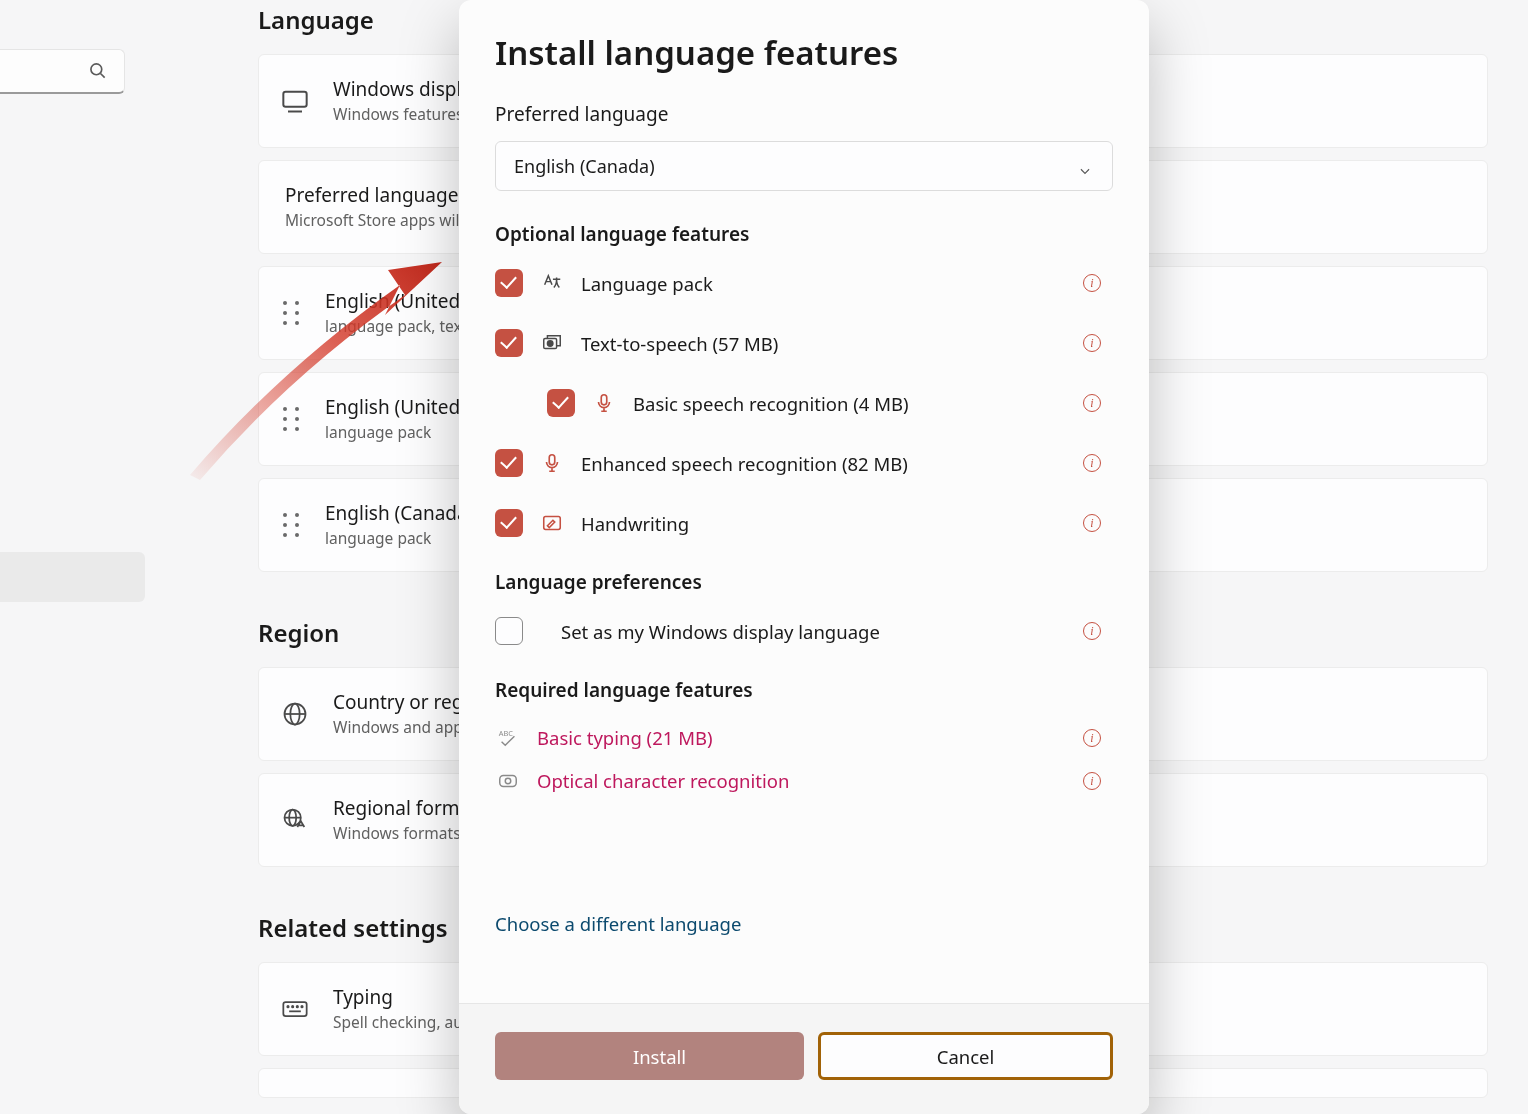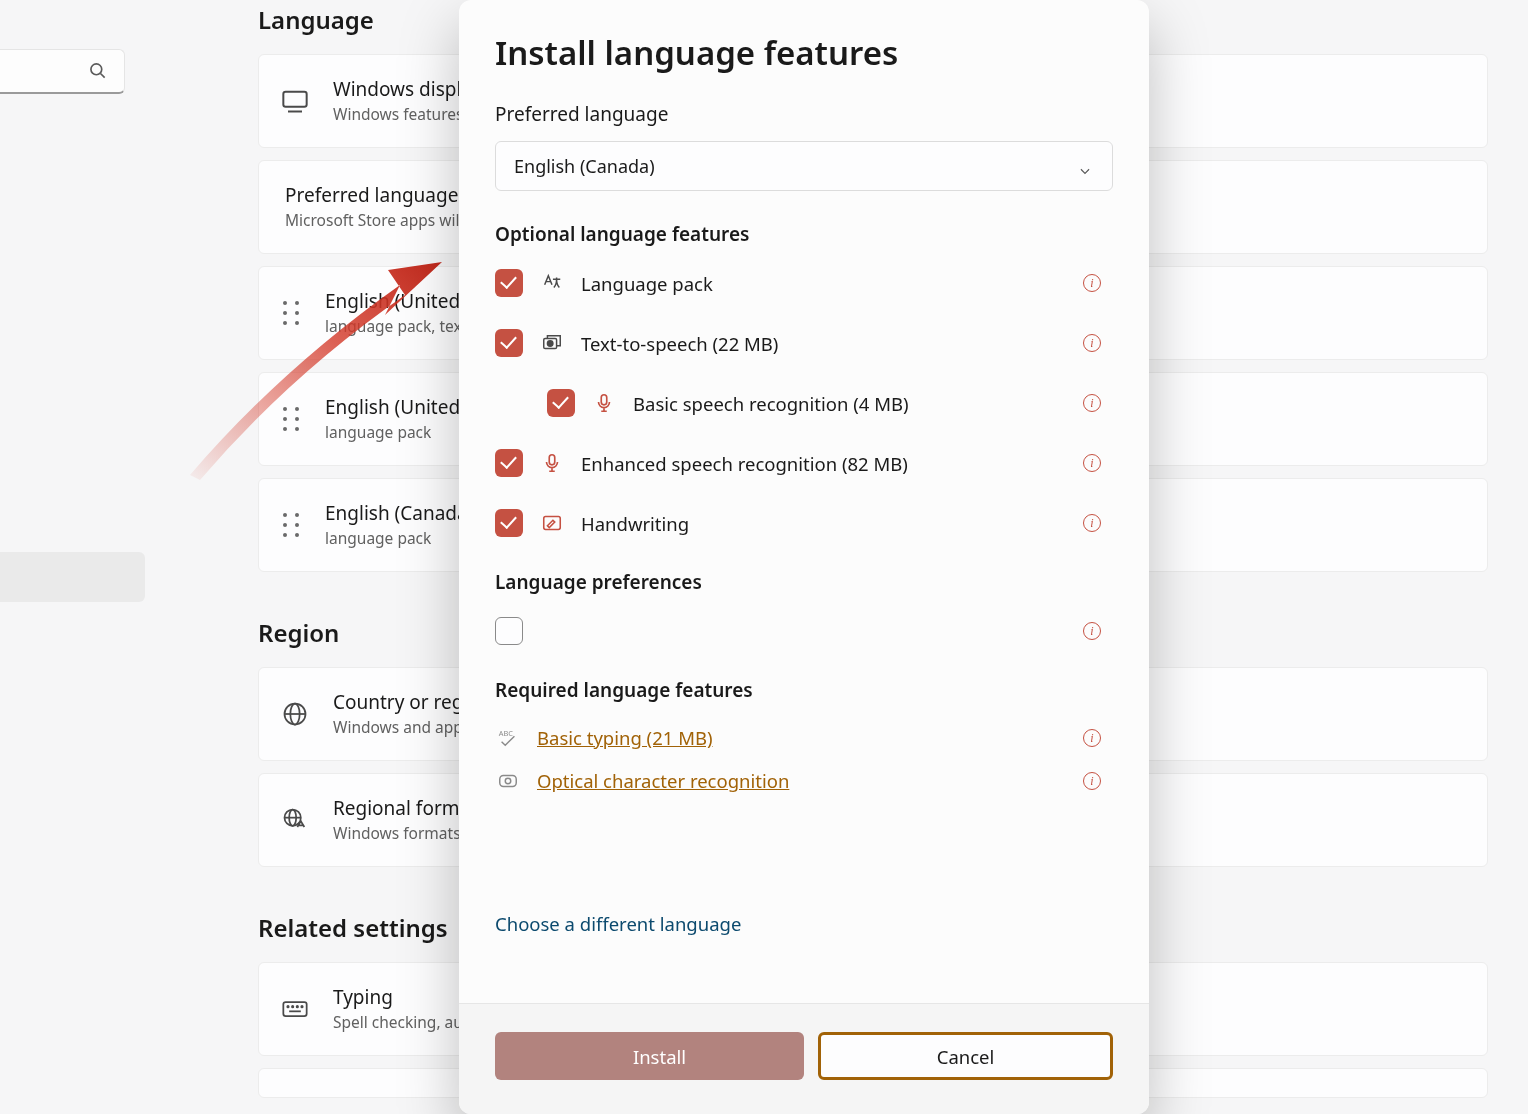--- a/index.html
+++ b/index.html
@@ -202,21 +202,21 @@
     width: 22px; height: 22px;
     flex-shrink: 0;
     color: #4a4a4a;
   }
   .feat-icon.mic-orange { color: #c55142; }
   .feat-icon svg { width: 100%; height: 100%; }
   .feat-label {
     font-size: 18.5px;
     color: #1a1a1a;
   }
-  .feat-label.muted { color: #a16207; text-decoration: underline; }
+  .feat-label.muted { color: #be185d; }
   .info-icon {
     position: absolute;
     right: 12px;
     top: 50%;
     transform: translateY(-50%);
     width: 18px; height: 18px;
     border: 1.5px solid #c55142;
     border-radius: 50%;
     color: #c55142;
     display: flex;
@@ -462,21 +462,21 @@
 
     <div class="feature-row">
       <div class="checkbox checked"></div>
       <span class="feat-icon">
         <svg viewBox="0 0 24 24" fill="none" stroke="currentColor" stroke-width="1.6">
           <rect x="3" y="7" width="14" height="11" rx="1.5"></rect>
             <path d="M7 7 V4 H21 V15 H17"></path>
             <circle cx="10" cy="12.5" r="3" fill="currentColor"></circle>
         </svg>
       </span>
-      <span class="feat-label">Text-to-speech (22 MB)</span>
+      <span class="feat-label">Text-to-speech (57 MB)</span>
       <span class="info-icon"></span>
     </div>
 
     <div class="feature-row nested">
       <div class="checkbox checked"></div>
       <span class="feat-icon mic-orange">
         <svg viewBox="0 0 24 24" fill="none" stroke="currentColor" stroke-width="1.8">
           <rect x="9" y="3" width="6" height="11" rx="3"></rect>
             <path d="M6 11 A6 6 0 0 0 18 11 M12 17 V21 M9 21 H15"></path>
         </svg>
@@ -508,20 +508,21 @@
       <span class="feat-label">Handwriting</span>
       <span class="info-icon"></span>
     </div>
 
     
     <div class="group-heading" style="margin-top:8px">Language preferences</div>
 
     <div class="feature-row">
       <div class="checkbox unchecked"></div>
       <span style="width:22px"></span>
+      <span class="feat-label" style="margin-left:-20px">Set as my Windows display language</span>
       <span class="info-icon"></span>
     </div>
 
     
     <div class="group-heading" style="margin-top:8px">Required language features</div>
 
     <div class="required-row">
       <span class="feat-icon">
         <svg viewBox="0 0 24 24" fill="none" stroke="currentColor" stroke-width="1.5">
           <text x="2" y="10" font-size="8" fill="currentColor" stroke="none">ABC</text>

